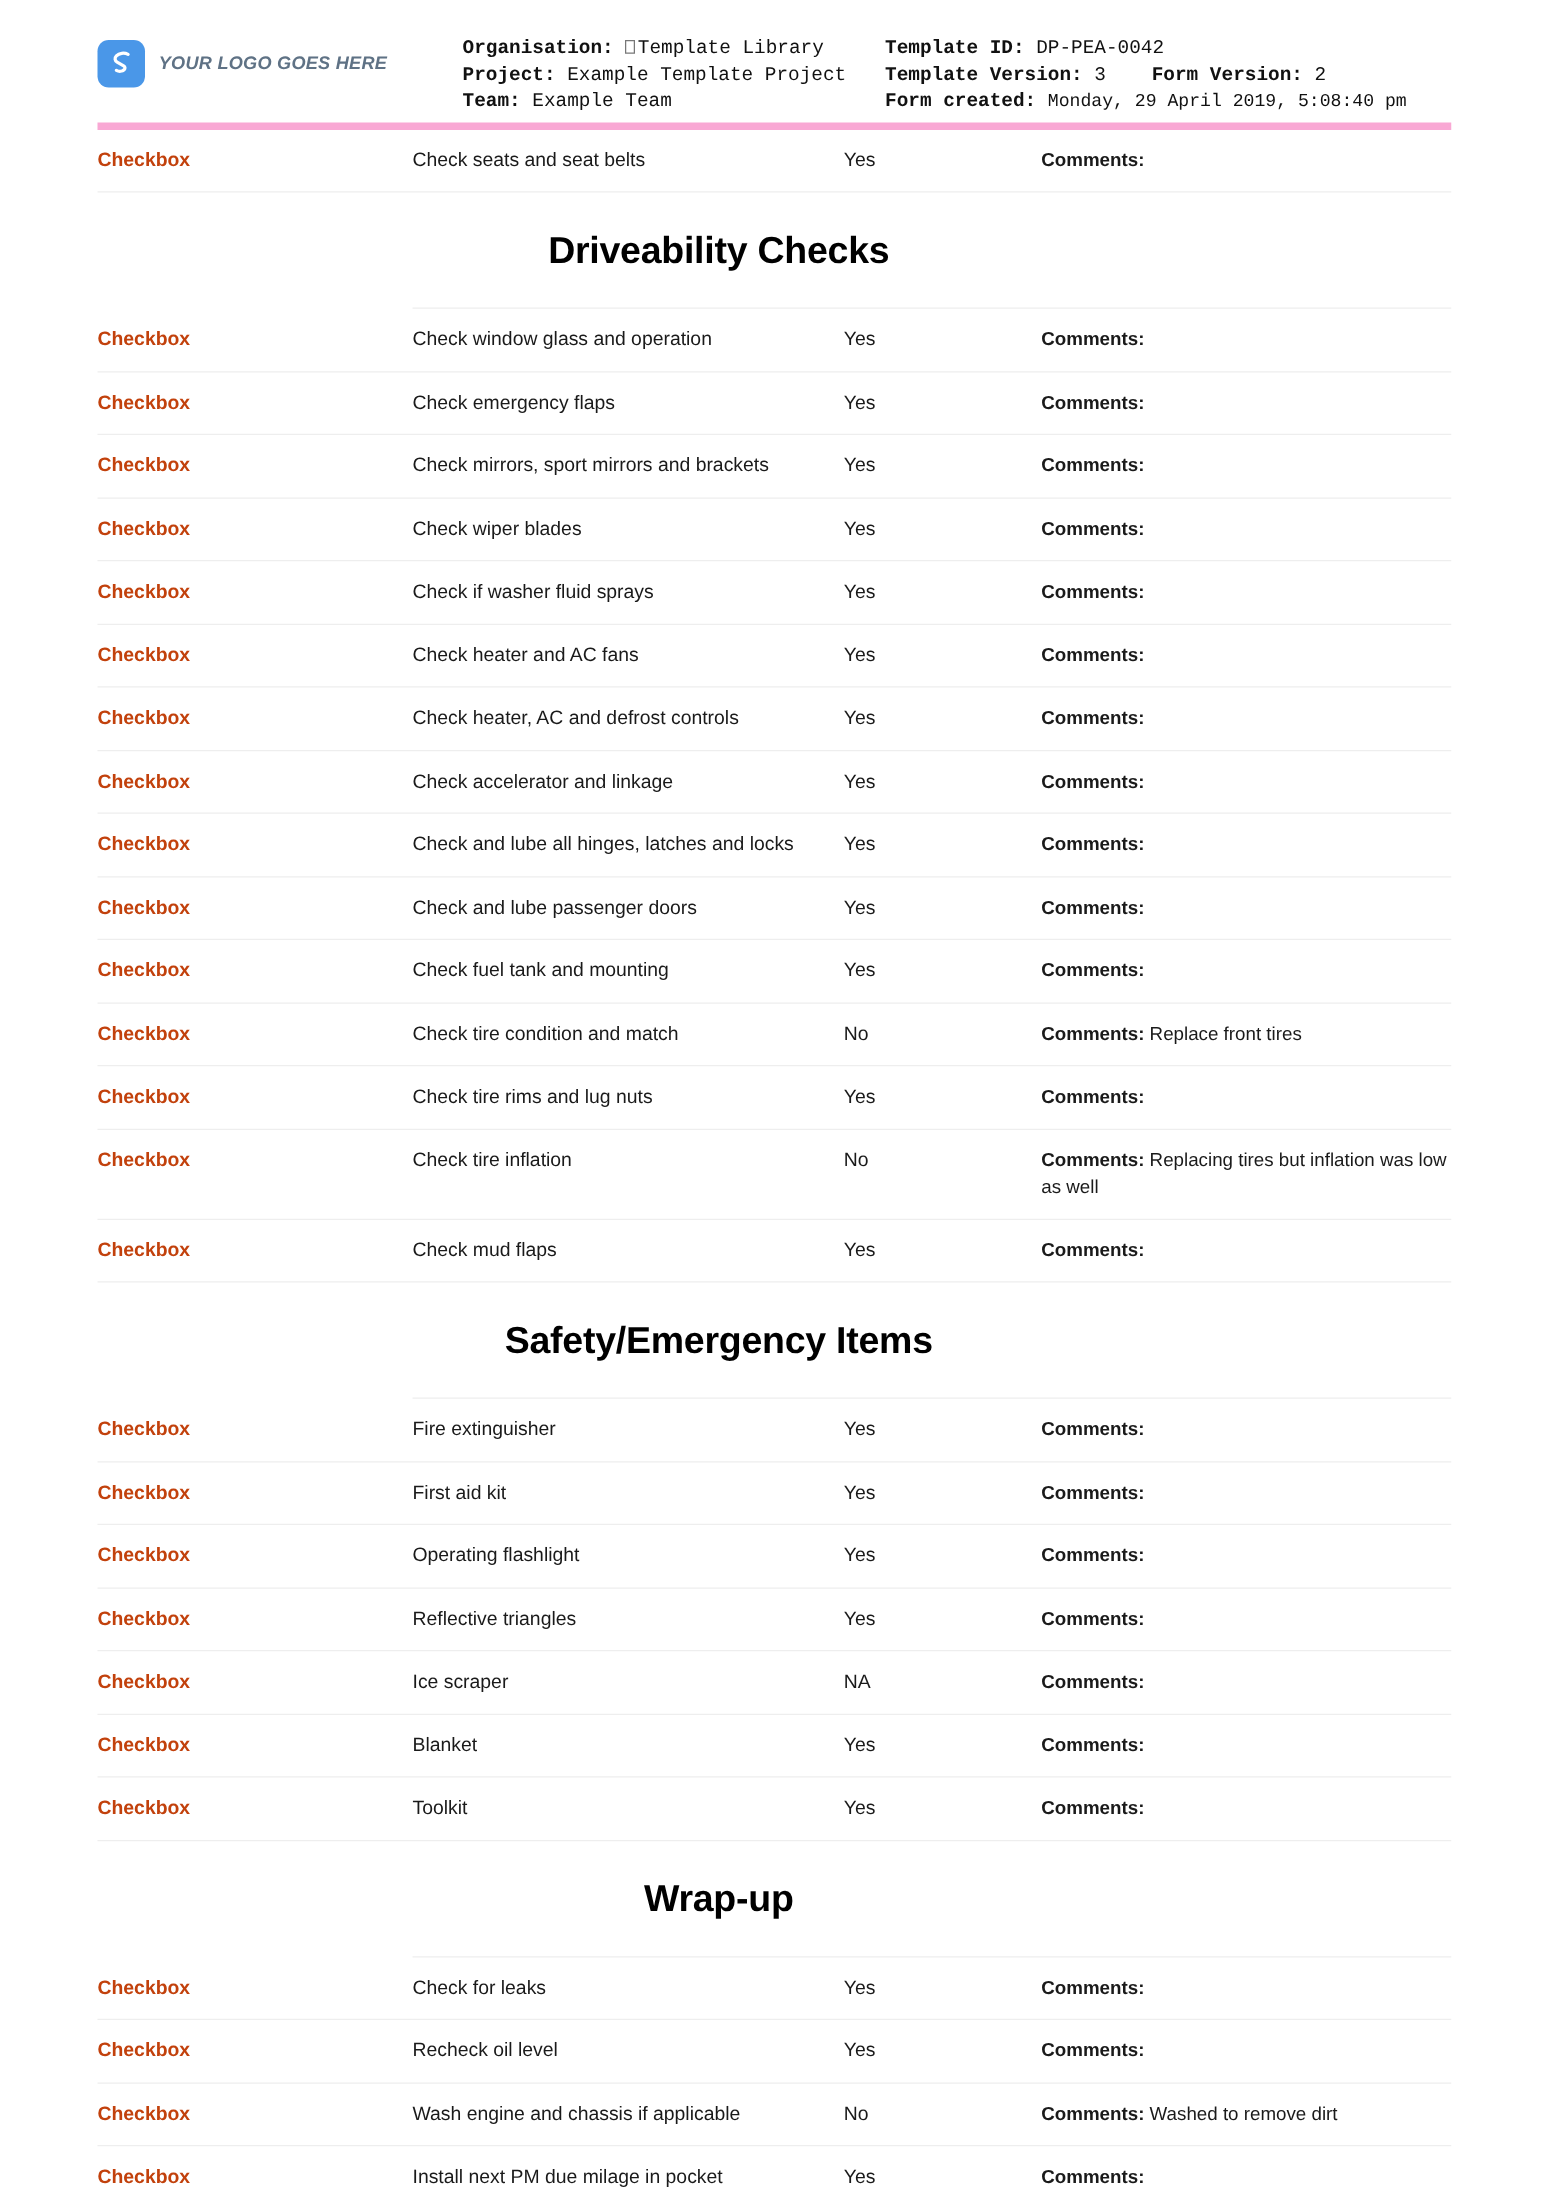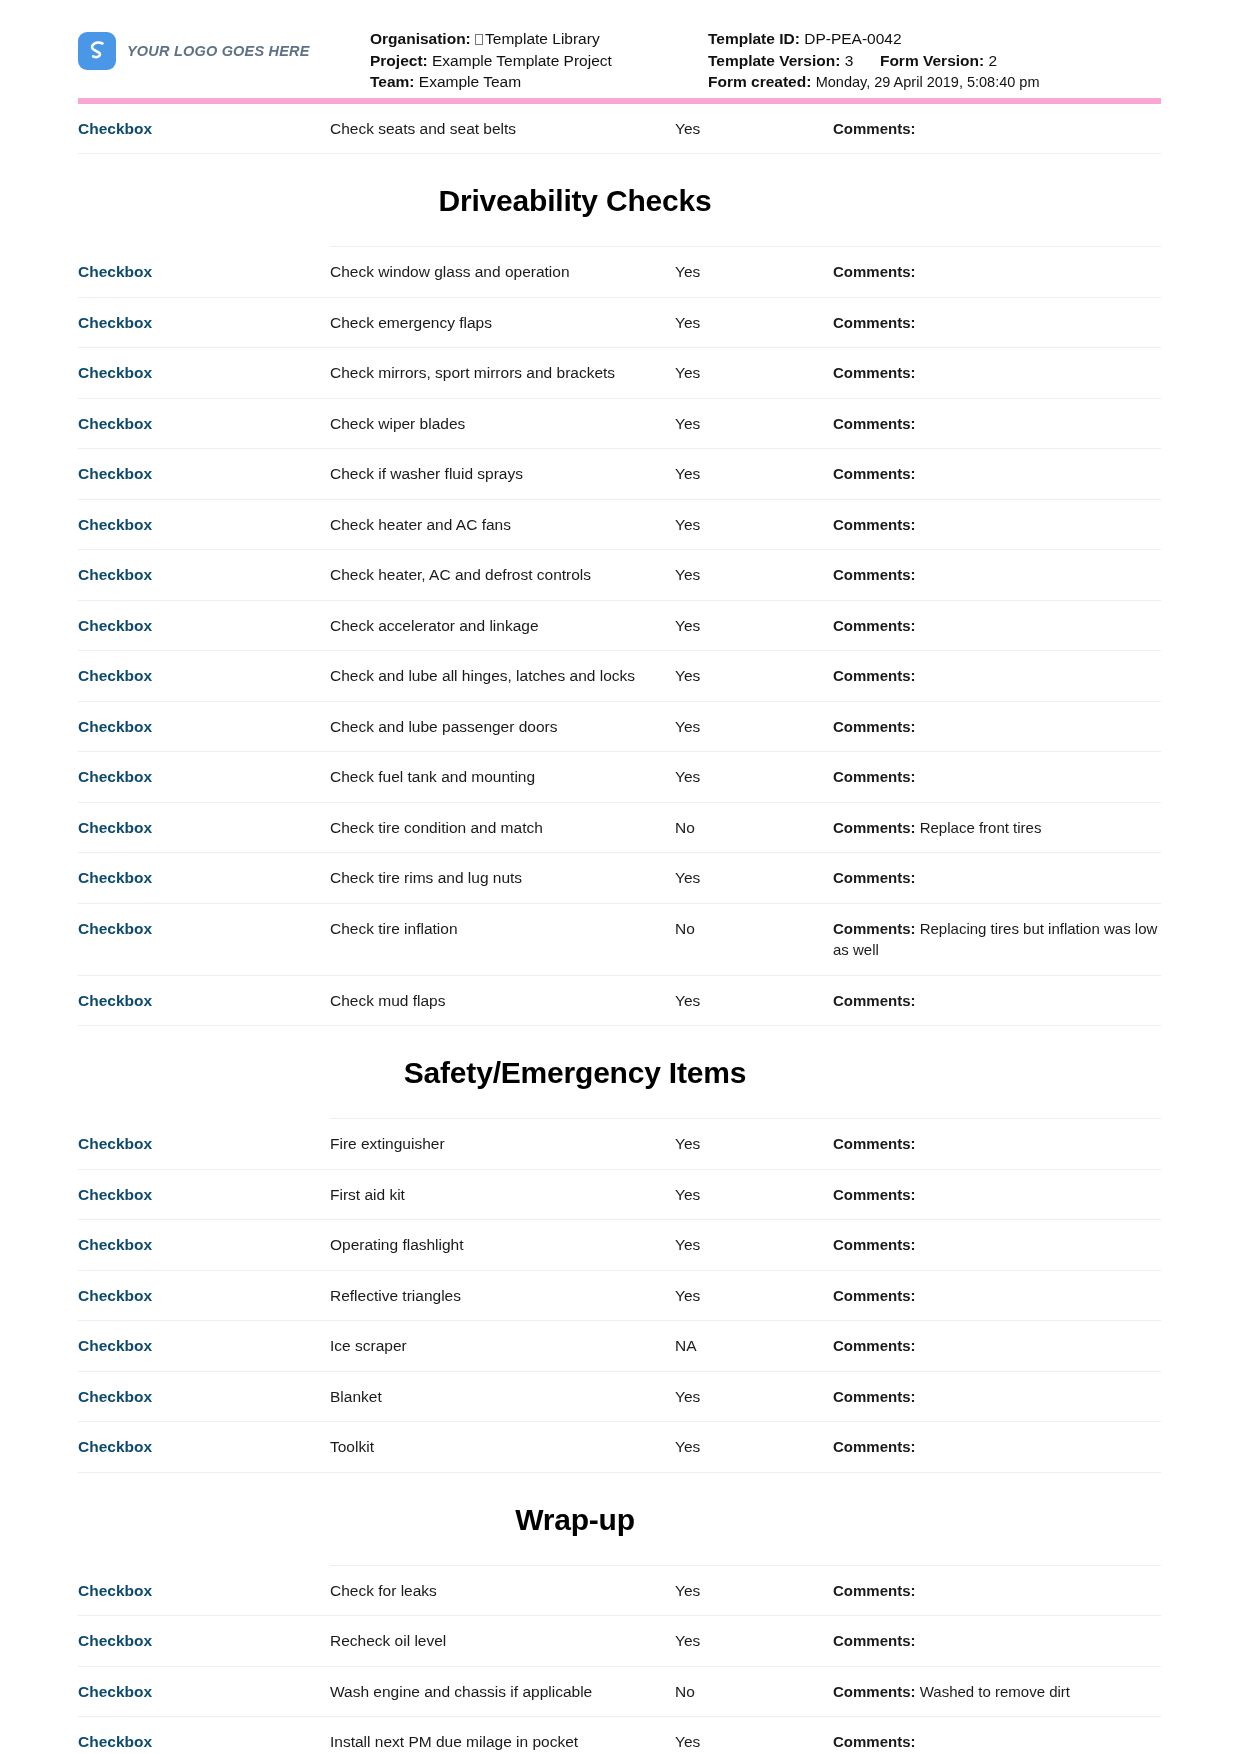--- a/index.html
+++ b/index.html
@@ -55,20 +55,21 @@
     font-style: italic;
     font-weight: bold;
     font-size: 14.5px;
     letter-spacing: .2px;
     color: #5f7285;
   }
   .meta-cols {
     display: flex;
     flex: 1;
     padding-top: 6px;
+    font-family: Liberation Mono, monospace;
   }
   .meta-col-left { width: 338px; flex-shrink: 0; }
   .meta-col-right { flex: 1; }
   .meta-line {
     font-size: 15.5px;
     line-height: 21.5px;
     color: #111;
     white-space: nowrap;
   }
   .meta-line b { font-weight: bold; }
@@ -92,21 +93,21 @@
     padding: 14px 0 14px 0;
     min-height: 36px;
   }
   .row.first-row { border-top: none; }
   .col-label {
     width: 252px;
     flex-shrink: 0;
     font-weight: bold;
     font-size: 15.5px;
     line-height: 21px;
-    color: #0c4a6e;
+    color: #c2410c;
   }
   .col-desc {
     width: 345px;
     flex-shrink: 0;
     font-size: 15.5px;
     line-height: 21.5px;
     color: #1a1a1a;
     padding-right: 22px;
   }
   .col-answer {

